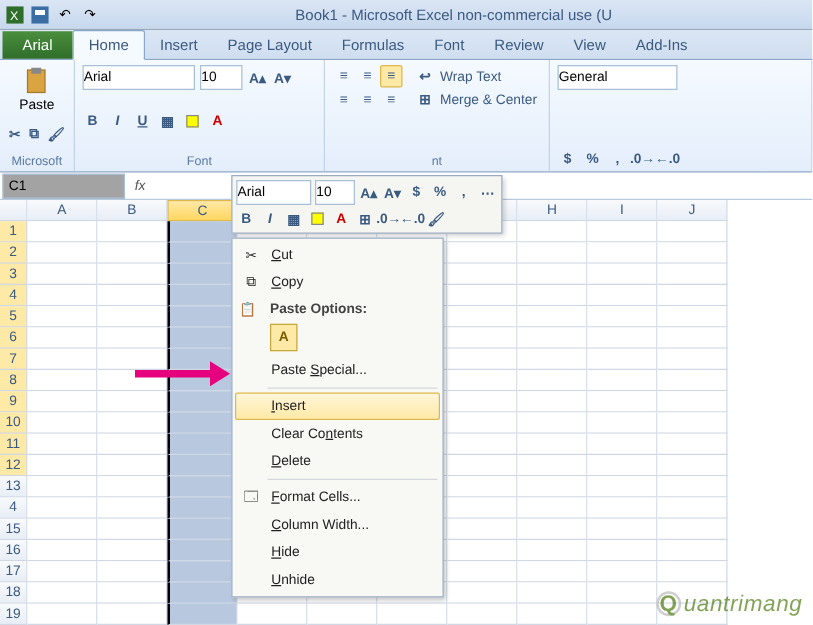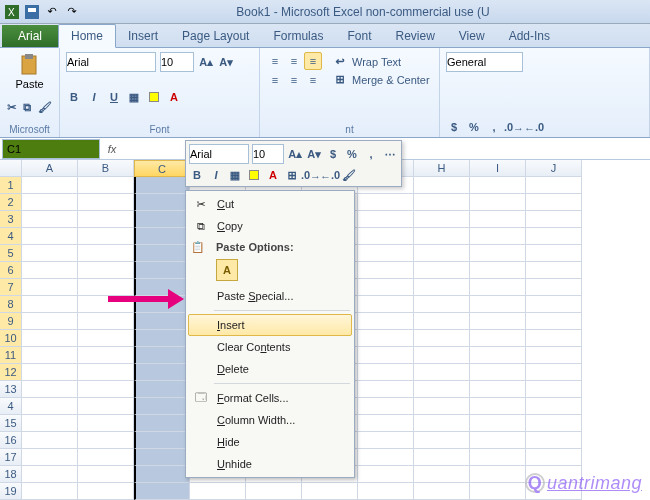--- a/index.html
+++ b/index.html
@@ -24,25 +24,25 @@
 .group-label { text-align: center; font-size: 10px; color: #5a7aa5; margin-top: 2px; }
 .big-btn { display: flex; flex-direction: column; align-items: center; gap: 2px; padding: 2px 4px; cursor: pointer; }
 .big-ic { width: 22px; height: 22px; }
 .row { display: flex; align-items: center; gap: 4px; }
 select.combo, input.combo { font-size: 11px; border: 1px solid #a8bfd8; background: #fff; height: 20px; }
 .fontname { width: 90px; } .fontsize { width: 34px; }
 .mini { width:16px; height:16px; display:flex; align-items:center; justify-content:center; border:1px solid transparent; cursor:pointer; font-weight:bold; color:#3b5a82; border-radius:2px;}
 .align-grid { display:grid; grid-template-columns:repeat(3,18px); grid-template-rows:repeat(2,18px); gap:1px;}
 .align-grid .mini{width:18px;height:18px;}
 .hl { background:#ffe9a6; border:1px solid #e0b84a !important; }
-.numfmt { width: 77px; }
+.numfmt { width: 96px; }
 
 
 .fbar { height: 22px; display:flex; align-items:center; border-bottom:1px solid #b7c9de; }
-.namebox { width: 98px; height:20px; border:1px solid #a8bfd8; margin:0 2px; font-size:11px; padding:2px 4px; background:#4d7c0f; }
+.namebox { width: 98px; height:20px; border:1px solid #a8bfd8; margin:0 2px; font-size:11px; padding:2px 4px; background:#a3a3a3; }
 .fx { width:20px; text-align:center; color:#555; font-style:italic; }
 
 
 .grid { position:relative; }
 .gridwrap { display:grid; grid-template-columns: 22px repeat(10,56px); }
 .chd, .rhd, .cell { border-right:1px solid #d0d7e5; border-bottom:1px solid #d0d7e5; height:17px; font-size:11px; display:flex; align-items:center; justify-content:center; background:#fff;}
 .chd { background:linear-gradient(#f8fafc,#e8eef6); color:#3b5a82; justify-content:center; }
 .rhd { background:linear-gradient(#f8fafc,#e8eef6); color:#3b5a82; justify-content:center; }
 .corner { background:linear-gradient(#f8fafc,#e8eef6); }
 .cell { justify-content:flex-end; padding:0 3px; color:#000; }
@@ -67,21 +67,21 @@
 .minibar { position:absolute; left:185px; top:140px; background:#f5f6f1; border:1px solid #9aabc2; box-shadow:2px 2px 4px rgba(0,0,0,.2); padding:3px; z-index:29; display:flex; flex-direction:column; gap:3px;}
 .minibar .row { gap:3px; }
 .minibar .combo.fontname{width:60px;} .minibar .combo.fontsize{width:32px;}
 
 
 .arrow { position:absolute; left:108px; top:296px; z-index:40; }
 .arrow-line { width:60px; height:6px; background:#e6007e; }
 .arrow-head { width:0;height:0; border-left:16px solid #e6007e; border-top:10px solid transparent; border-bottom:10px solid transparent; position:absolute; left:60px; top:-7px;}
 
 
-.wm { position:absolute; right:8px; bottom:6px; color:#8b5cf6; font-size:18px; font-style:italic; letter-spacing:.5px; opacity:.7;text-decoration:underline;}
+.wm { position:absolute; right:8px; bottom:6px; color:#4d7c0f; font-size:18px; font-style:italic; letter-spacing:.5px; opacity:.7;}
 .wm .q { display:inline-block; width:20px; height:20px; border:2px solid #bbb; border-radius:50%; text-align:center; line-height:17px; font-style:normal; font-weight:bold; margin-right:2px;}
 
 svg { display:block; }
 </style>
 </head>
 <body>
 
 <div class="titlebar">
   <div class="qat">
     <span class="ic">

